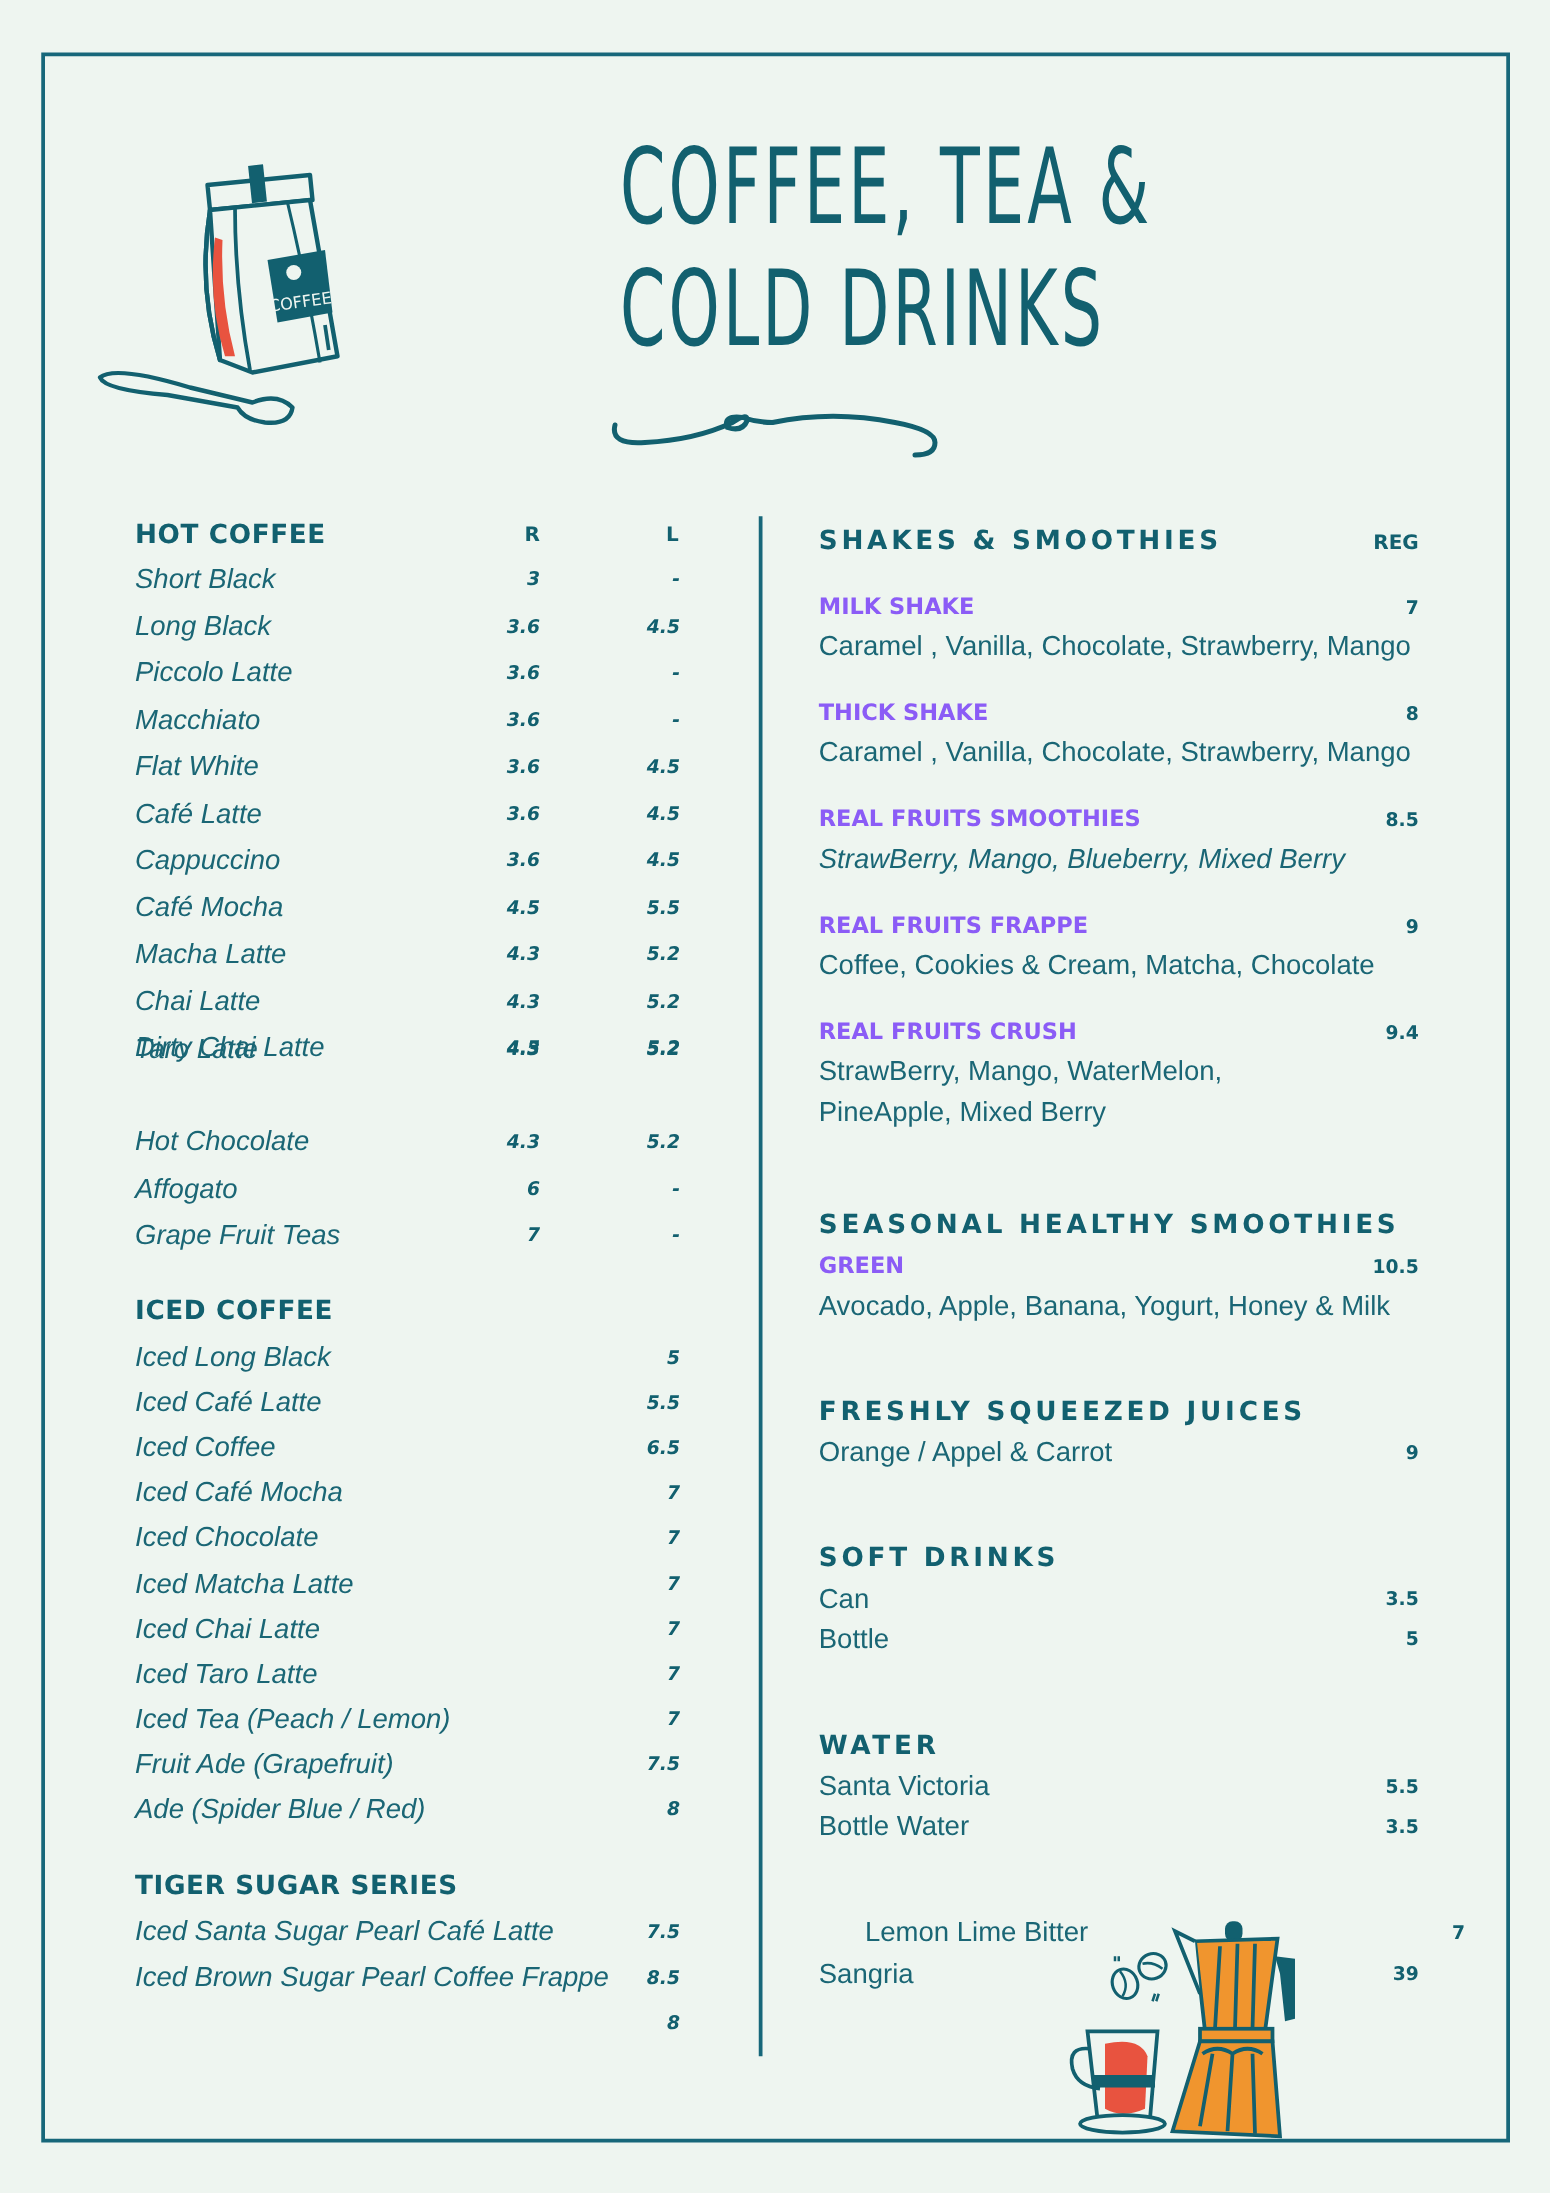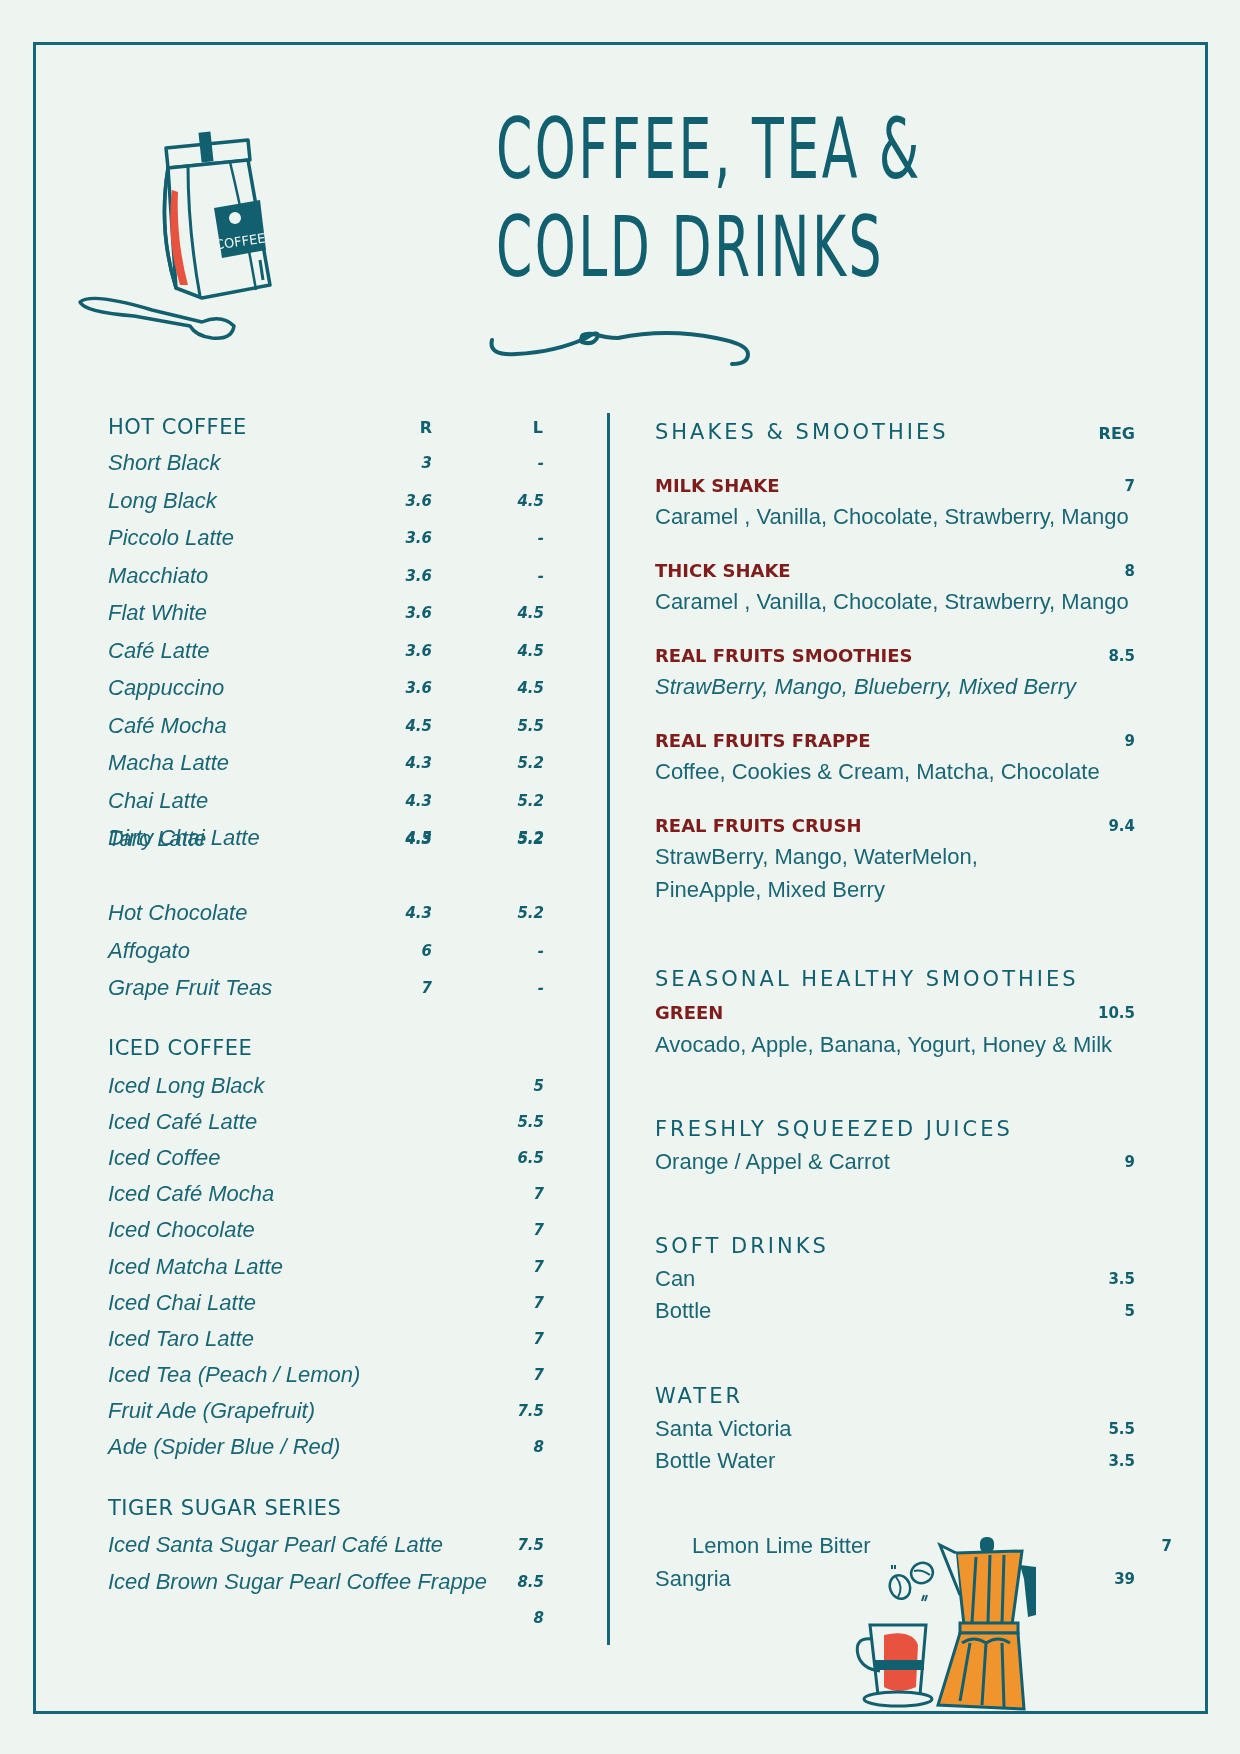--- a/index.html
+++ b/index.html
@@ -29,27 +29,27 @@
     transform: scaleX(0.62); transform-origin: center top;
     color: #12606f;
   }
   .title span { display: block; white-space: nowrap; }
   .swash { position: absolute; left: 486px; top: 322px; }
   .bag { position: absolute; left: 72px; top: 100px; }
   .mokaart { position: absolute; left: 852px; top: 1535px; }
 
   .abs { position: absolute; white-space: nowrap; }
   .hdr {
-    font-family: "DejaVu Sans", sans-serif; font-weight: normal;
+    font-family: "DejaVu Sans", sans-serif; font-weight: bold;
     font-size: 21px; letter-spacing: 0.5px; color: #12606f;
   }
   .hdr.wide { letter-spacing: 3px; }
   .sub {
     font-family: "DejaVu Sans", sans-serif; font-weight: bold;
-    font-size: 18px; color: #7f1d1d;
+    font-size: 18px; color: #8b5cf6;
   }
   .item {
     font-family: "Liberation Sans", sans-serif;
     font-size: 22px; color: #1a6675;
   }
   .price {
     font-family: "DejaVu Sans", sans-serif; font-weight: bold;
     font-size: 15px; color: #12606f; text-align: right;
   }
   .colhdr {

